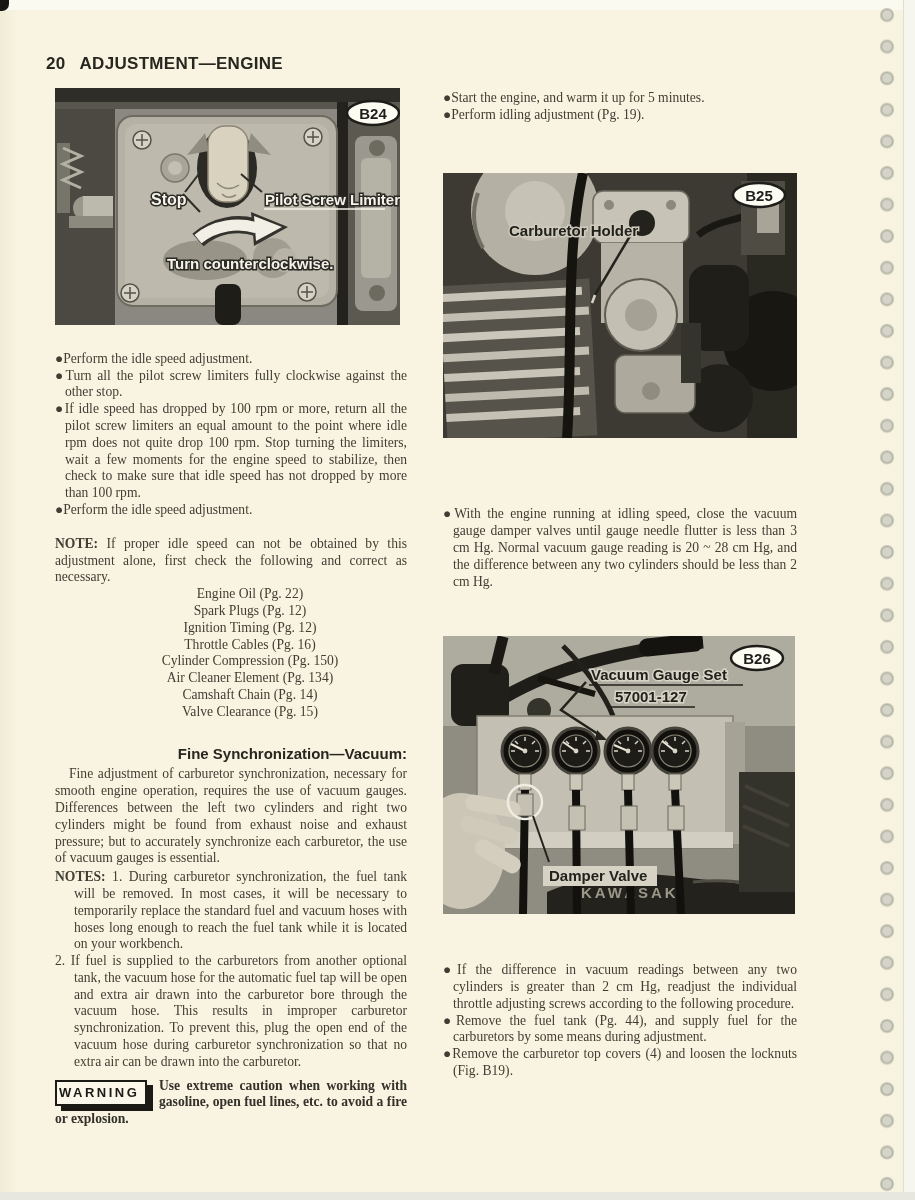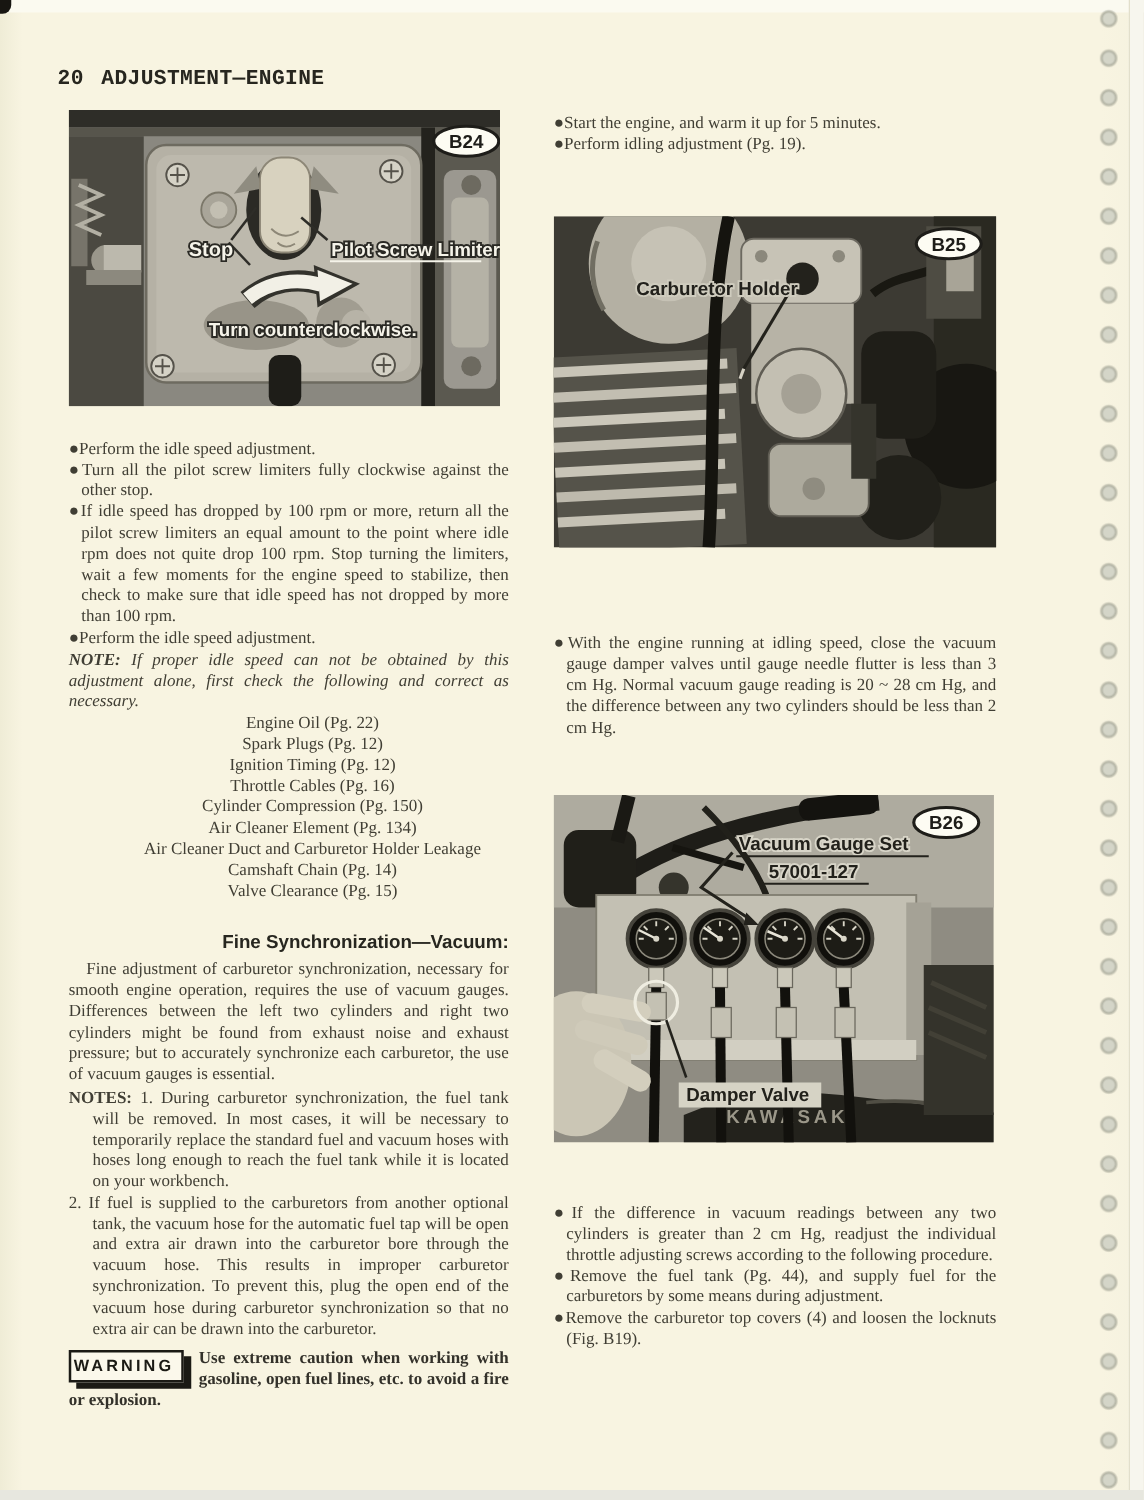--- a/index.html
+++ b/index.html
@@ -8,31 +8,31 @@
   .page{position:absolute;left:0;top:0;width:915px;height:1200px;
         background:linear-gradient(90deg,#efecd6 0,#f8f4e1 18px,#f8f4e1 880px,#f5f2df 100%);}
   .top-strip{position:absolute;left:0;top:0;width:915px;height:10px;background:#fbfaf0;}
   .bottom-strip{position:absolute;left:0;bottom:0;width:915px;height:8px;background:#e7e7df;}
   .edge-strip{position:absolute;right:0;top:0;width:11px;height:1200px;background:#f7f6ee;border-left:1px solid #e2dfcb;}
   .corner-mark{position:absolute;left:0;top:0;width:9px;height:11px;background:#171611;border-radius:0 0 7px 0;}
   .holes{position:absolute;left:879px;top:4px;width:16px;height:1194px;
          background-image:radial-gradient(circle at 50% 11px,#d4d5c8 0 4px,#b3b4a5 5.6px,rgba(130,132,118,.35) 6.6px,rgba(0,0,0,0) 7.6px);
          background-size:16px 31.6px;background-repeat:repeat-y;}
 
-  .header{position:absolute;left:46px;top:54px;font-family:Liberation Mono, monospace;
+  .header{position:absolute;left:46px;top:54px;font-family:Liberation Sans, sans-serif;
           font-weight:bold;font-size:17px;color:#27261f;letter-spacing:.3px;text-align:right;}
   .header .num{margin-right:14px;}
 
   .col{position:absolute;font-size:13.6px;line-height:16.8px;color:#403e34;text-align:justify;}
   .col-left{left:55px;top:88px;width:352px;}
   .col-right{left:443px;top:90px;width:354px;}
 
   .bullet{padding-left:10px;text-indent:-10px;}
   .b{font-weight:bold;}
-  .note-block{margin-top:1px;font-style:italic;}
+  .note-block{margin-top:17px;}
   .checklist{margin-left:38px;}
   .checklist div{text-align:center;}
   .sec-head{font-family:"Liberation Sans",sans-serif;font-weight:bold;font-size:15px;
             color:#27261f;margin-top:25px;margin-bottom:4px;text-align:right;}
   .indent-first{text-indent:14px;}
   .hang19{padding-left:19px;text-indent:-19px;}
   .notes-wrap{margin-top:2px;}
 
   .warn-wrap{margin-top:7px;}
   .warn-box{float:left;width:88px;height:22px;border:2.5px solid #1b1a14;background:#fbf8eb;
@@ -143,21 +143,20 @@
 
     <div class="note-block"><span class="b">NOTE:</span><span>  If proper idle speed can not be obtained by this adjustment alone, first check the following and correct as necessary.</span></div>
 
     <div class="checklist">
       <div>Engine Oil (Pg. 22)</div>
       <div>Spark Plugs (Pg. 12)</div>
       <div>Ignition Timing (Pg. 12)</div>
       <div>Throttle Cables (Pg. 16)</div>
       <div>Cylinder Compression (Pg. 150)</div>
       <div>Air Cleaner Element (Pg. 134)</div>
-      <div>Air Cleaner Duct and Carburetor Holder Leakage</div>
       <div>Camshaft Chain (Pg. 14)</div>
       <div>Valve Clearance (Pg. 15)</div>
     </div>
 
     <div class="sec-head">Fine Synchronization—Vacuum:</div>
     <div class="indent-first">Fine adjustment of carburetor synchronization, necessary for smooth engine operation, requires the use of vacuum gauges.  Differences between the left two cylinders and right two cylinders might be found from exhaust noise and exhaust pressure; but to accurately synchronize each carburetor, the use of vacuum gauges is essential.</div>
 
     <div class="notes-wrap">
       <div class="hang19"><span class="b">NOTES:</span><span> 1.  During carburetor synchronization, the fuel tank will be removed.  In most cases, it will be necessary to temporarily replace the standard fuel and vacuum hoses with hoses long enough to reach the fuel tank while it is located on your workbench.</span></div>
       <div class="hang19">2.  If fuel is supplied to the carburetors from another optional tank, the vacuum hose for the automatic fuel tap will be open and extra air drawn into the carburetor bore through the vacuum hose.  This results in improper carburetor synchronization.  To prevent this, plug the open end of the vacuum hose during carburetor synchronization so that no extra air can be drawn into the carburetor.</div>

